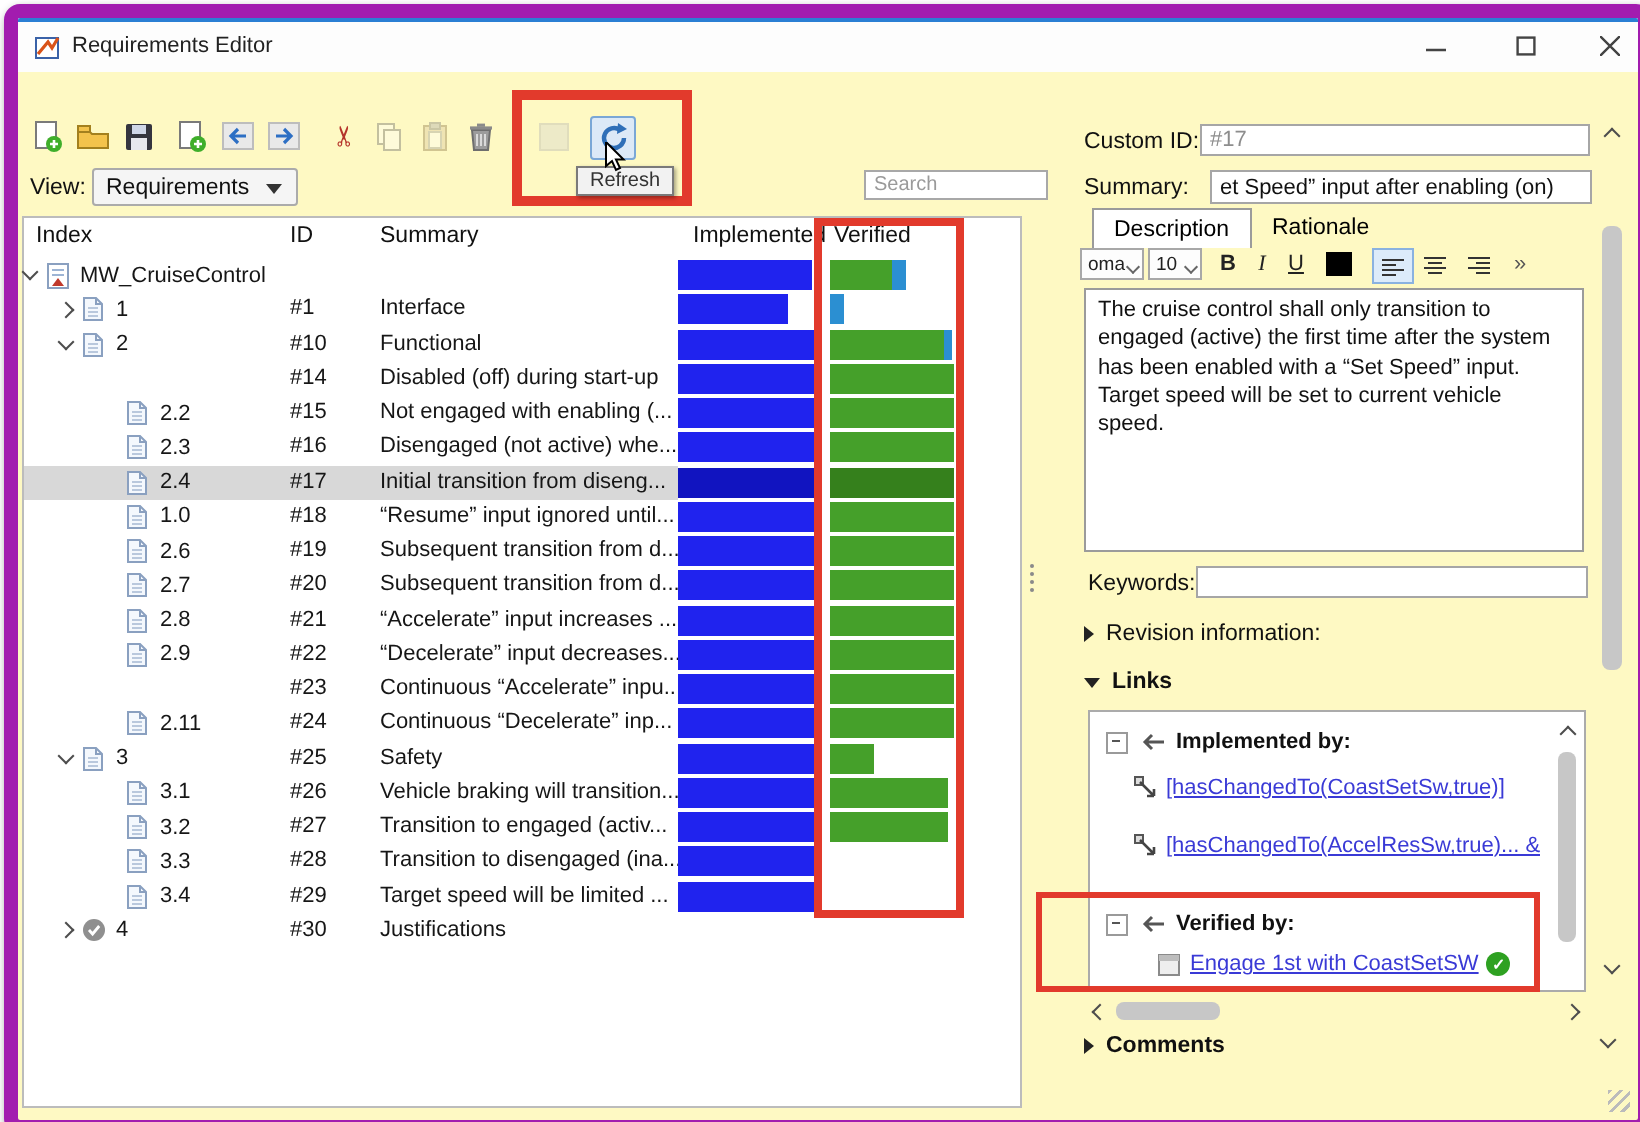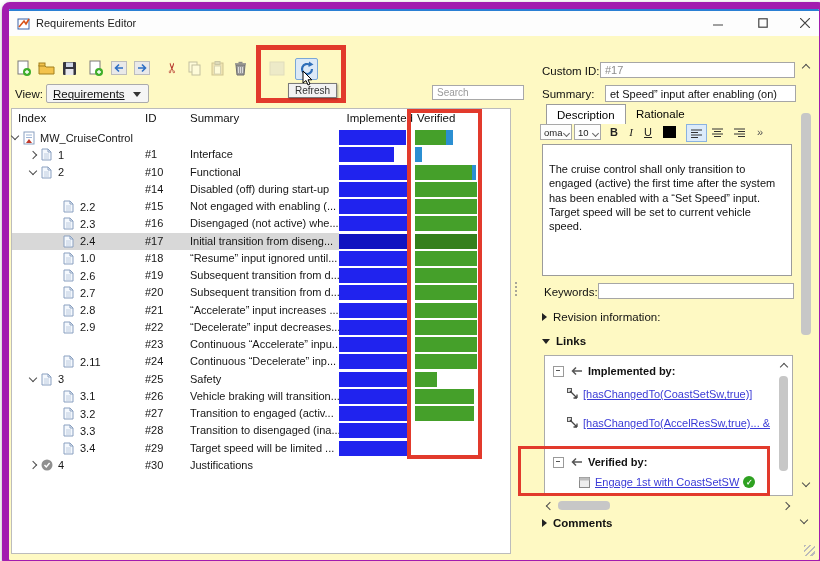--- a/index.html
+++ b/index.html
@@ -16,21 +16,21 @@
   .menu-item{font-size:11.5px;color:#111;margin-right:17px;}
   
   #toolbarrow{left:0;top:46px;width:100%;height:26px;}
   .tbtn{position:absolute;top:3px;width:21px;height:20px;display:flex;align-items:center;justify-content:center;}
   .tbtn.dis{opacity:.38;}
   .tbtn.hl{border:1px solid #7aa7d6;background:#dce9f7;border-radius:2px;}
   
   #viewrow{left:0;top:72px;width:100%;height:26px;}
   #view-label{left:6px;top:7px;font-size:11.5px;color:#111;}
   #view-dd{left:37px;top:3px;width:103px;height:19px;background:#f5f5f5;border:1px solid #ababab;border-radius:2px;
-           display:flex;align-items:center;font-size:11.5px;color:#111;padding-left:6px;box-sizing:border-box;text-decoration:underline;}
+           display:flex;align-items:center;font-size:11.5px;color:#111;padding-left:6px;box-sizing:border-box;}
   #search-box{left:423px;top:4px;width:92px;height:15px;border:1px solid #a8a8a8;background:#fff;font-size:10px;
               color:#444;padding:0 4px;box-sizing:border-box;font-family:"Liberation Sans",sans-serif;}
   #search-box::placeholder{color:#9a9a9a;}
   
   #tablepanel{left:2px;top:99px;width:500px;height:446px;background:#fff;border:1px solid #bcbcbc;box-sizing:border-box;}
   .hcell{position:absolute;top:3px;font-size:11.5px;color:#111;}
   #thead{position:absolute;left:0;top:0;width:100%;height:19px;}
   .trow{position:absolute;left:0;width:100%;height:17px;font-size:11px;color:#161616;}
   .selbg{position:absolute;left:0;top:0;width:327px;height:17px;background:#d8d8d8;}
   .c-index{position:absolute;left:0;top:0;width:130px;height:17px;display:flex;align-items:center;white-space:nowrap;}
@@ -594,21 +594,21 @@
             </svg>
           </div>
       <div class="fmtbtn" style="left:216px;width:19px;">
         <svg width="11" height="9">
               <path d="M0 1 h11 M4 3.5 h7 M0 6 h11 M4 8.5 h7" stroke="#333" stroke-width="1"></path>
             </svg>
           </div>
       <div class="fmtbtn" style="left:240px;width:12px;color:#555;">»</div>
     </div>
 
-    <div class="abs" style="left:28px;top:89px;width:250px;height:132px;background:#fff;border:1px solid #9b9b9b;font-size:11px;line-height:1.3;color:#111;padding:17px 6px;box-sizing:border-box;">The cruise control shall only transition to engaged (active) the first time after the system has been enabled with a “Set Speed” input.  Target speed will be set to current vehicle speed.</div>
+    <div class="abs" style="left:28px;top:89px;width:250px;height:132px;background:#fff;border:1px solid #9b9b9b;font-size:11px;line-height:1.3;color:#111;padding:3px 6px;box-sizing:border-box;">The cruise control shall only transition to engaged (active) the first time after the system has been enabled with a “Set Speed” input.  Target speed will be set to current vehicle speed.</div>
 
     <span class="abs plabel" style="left:30px;top:231px;">Keywords:</span>
     <div class="abs pinput" style="left:84px;top:228px;width:196px;height:16px;"></div>
 
     <div class="abs dotcol" style="left:1px;top:225px;">
           <div></div>
           <div></div>
           <div></div>
           <div></div>
         </div>

